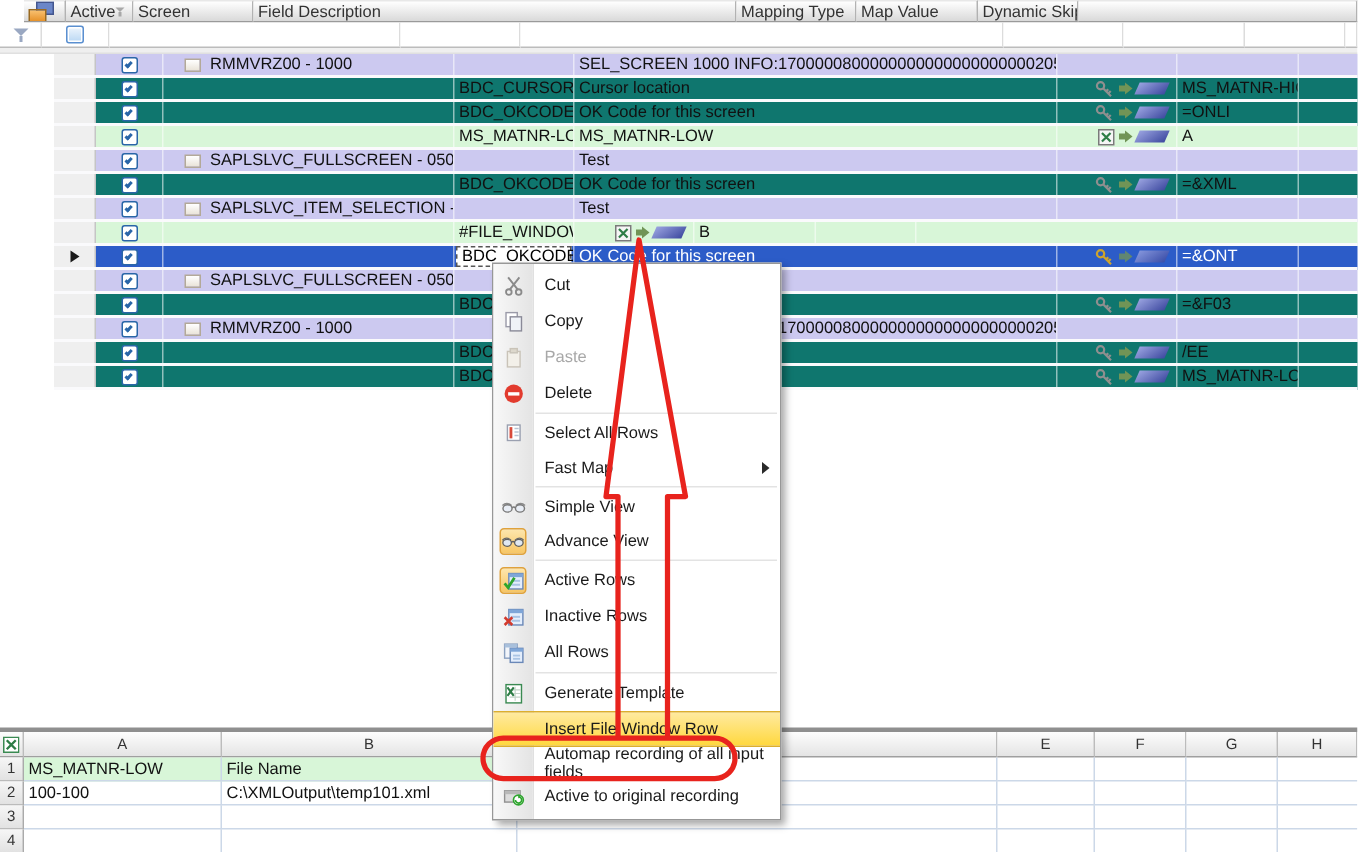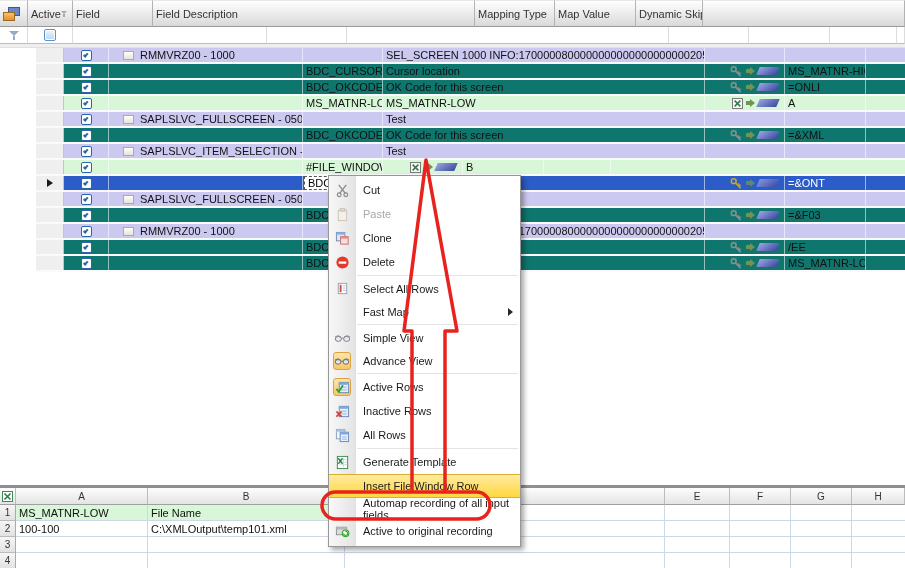--- a/index.html
+++ b/index.html
@@ -11,21 +11,21 @@
 
   
   .grid { position:absolute; left:0; top:0; width:905px; }
   .row { display:flex; width:905px; }
   .cell { height:100%; border-right:1px solid rgba(255,255,255,0.55);
           display:flex; align-items:center; padding:0 3px; overflow:hidden; white-space:nowrap; }
   .c-ind{width:28px;} .c-act{width:45px; justify-content:center;} .c-screen{width:194px; padding-left:14px;}
   .c-field{width:80px;} .c-desc{width:322px;} .c-map{width:80px; justify-content:flex-end; padding-right:6px; gap:3px;}
   .c-val{width:81px;} .c-skip{width:67px;} .c-sliver{flex:1; border-right:none;}
 
-  .header-row { height:27px; }
+  .header-row { height:15px;padding-left:16px; }
   .header-row .cell {
     background:linear-gradient(#ffffff,#d9d9d9); border-right:1px solid #b2b2b2;
     border-top:1px solid #e8e8e8; border-bottom:1px solid #9a9a9a; color:#333; font-size:11px;
   }
   .filter-row { height:17px; }
   .filter-row .cell { background:#fff; border-right:1px solid #dcdcdc; border-bottom:1px solid #bcbcbc; justify-content:center; }
   .grid-gap { height:4px; background:#efefef; border-bottom:1px solid #e0e0e0; }
 
   .data-row { height:16px; border-bottom:2px solid #fafafc;margin-left:36px; }
   .r-screen { background:#ccc9f0; }
@@ -125,21 +125,21 @@
           <span class="front"></span>
         </span>
     </div>
     <div class="cell c-act">
       <span>Active</span>
       <span class="funnel small hdr-funnel">
           <i class="tri"></i>
           <i class="stem"></i>
         </span>
     </div>
-    <div class="cell c-field">Field</div>
+    <div class="cell c-field">Screen</div>
     <div class="cell c-desc">Field Description</div>
     <div class="cell c-map" style="justify-content:flex-start">Mapping Type</div>
     <div class="cell c-val">Map Value</div>
     <div class="cell c-skip">Dynamic Skip</div>
     <div class="cell c-sliver"></div>
   </div>
 
   <div class="row filter-row">
     <div class="cell c-ind">
       <span class="funnel">
@@ -558,39 +558,37 @@
   <div class="mi">
     <span class="ic">
         <svg width="15" height="15" viewBox="0 0 16 16">
           <path d="M4 2 L11 11 M12 2 L5 11" stroke="#8a8a8a" stroke-width="1.4" fill="none"></path>
           <circle cx="4.5" cy="12.5" r="2" fill="none" stroke="#8a8a8a" stroke-width="1.3"></circle>
           <circle cx="11.5" cy="12.5" r="2" fill="none" stroke="#8a8a8a" stroke-width="1.3"></circle>
         </svg>
       </span>
     <span>Cut</span>
   </div>
+  <div class="mi">
+    <span class="ic">
+        <svg width="15" height="15" viewBox="0 0 16 16">
+          <rect x="2.5" y="1.5" width="8" height="10" fill="#fff" stroke="#9a9aa8"></rect>
+          <rect x="5.5" y="4.5" width="8" height="10" fill="#f0f3f8" stroke="#8a8a98"></rect>
+        </svg>
+      </span>
+    <span>Copy</span>
+  </div>
   <div class="mi disabled">
     <span class="ic">
         <svg width="15" height="15" viewBox="0 0 16 16">
           <rect x="3.5" y="3.5" width="9" height="11" fill="#f3f0e9" stroke="#c9c3b8"></rect>
           <rect x="5.5" y="1.5" width="5" height="3" fill="#ddd8cc" stroke="#c9c3b8"></rect>
         </svg>
       </span>
     <span>Paste</span>
-  </div>
-  <div class="mi">
-    <span class="ic">
-        <svg width="15" height="15" viewBox="0 0 16 16">
-          <rect x="1.5" y="1.5" width="9" height="9" fill="#dce8f8" stroke="#6a8ab8"></rect>
-          <rect x="1.5" y="1.5" width="9" height="2.5" fill="#8fb0d8"></rect>
-          <rect x="6" y="6" width="8" height="8" fill="#f8e0e0" stroke="#c86a6a"></rect>
-          <rect x="6" y="6" width="8" height="2.2" fill="#e09090"></rect>
-        </svg>
-      </span>
-    <span>Clone</span>
   </div>
   <div class="mi">
     <span class="ic">
         <svg width="15" height="15" viewBox="0 0 16 16">
           <circle cx="8" cy="8" r="6.5" fill="#e23b2e"></circle>
           <rect x="4" y="6.9" width="8" height="2.4" fill="#fff"></rect>
         </svg>
       </span>
     <span>Delete</span>
   </div>

